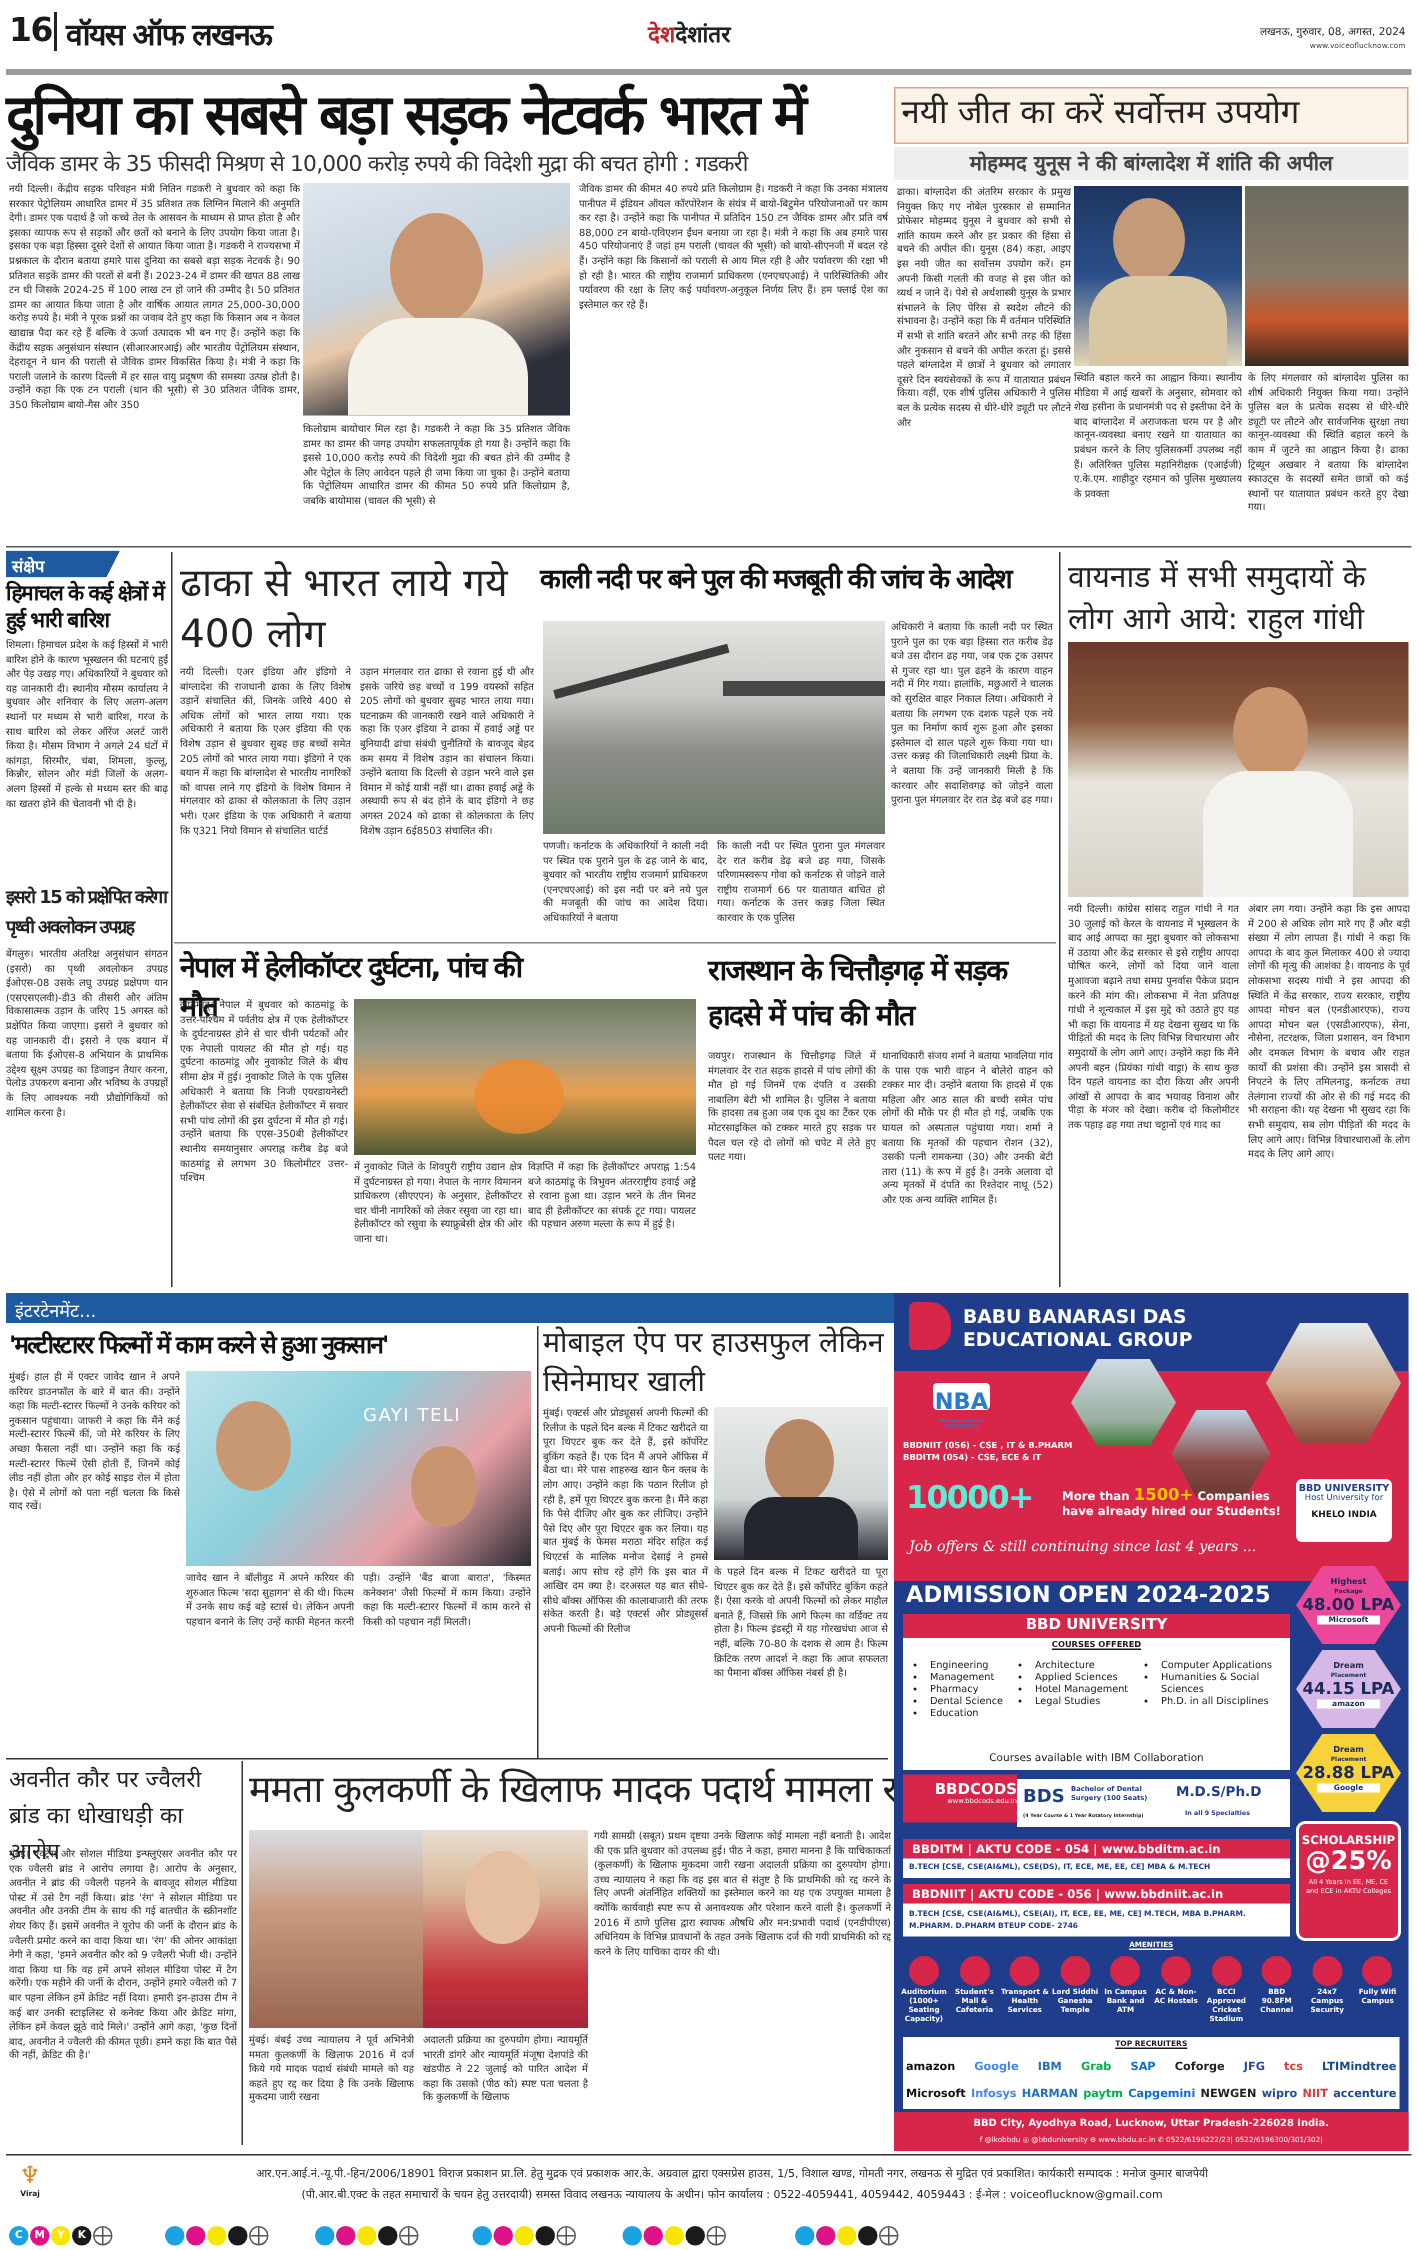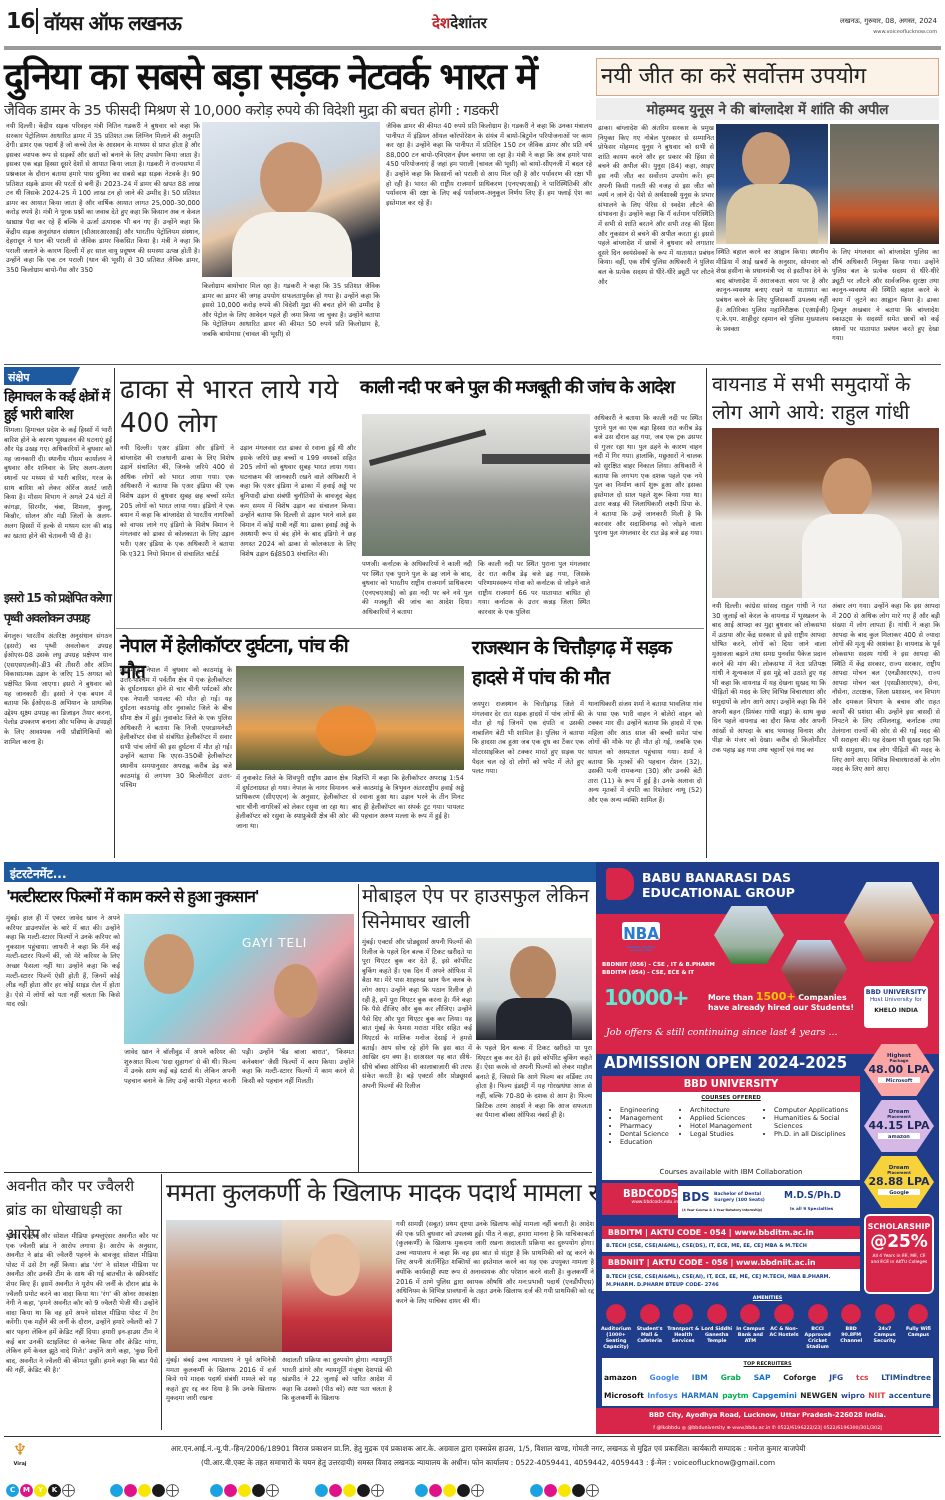--- a/index.html
+++ b/index.html
@@ -11,21 +11,21 @@
 .photo{background:#888;overflow:hidden;position:absolute}
 .rule-v{position:absolute;width:1px;background:#333}
 .rule-h{position:absolute;height:1px;background:#333}
 
 #masthead{left:0;top:0;width:945px;height:50px}
 #rule-top{left:4px;top:46px;width:937px;height:4px;background:#9a9a9a}
 
 #ad{left:596px;top:862px;width:343px;height:572px;background:#1f3d8a;overflow:hidden}
 .ad-red{background:#d7264a;color:#fff}
 .hex{position:absolute;clip-path:polygon(25% 0,75% 0,100% 50%,75% 100%,25% 100%,0 50%)}
-.ent-bar{left:4px;top:862px;width:703px;height:20px;background:#1d5aa0;color:#fff;font-size:12px;font-weight:bold;padding:3px 6px}
+.ent-bar{left:4px;top:862px;width:703px;height:20px;background:#1d5aa0;color:#fff;font-size:12px;font-weight:normal;padding:3px 6px}
 .amen{position:absolute;top:0;width:32px;text-align:center;font-size:4.8px;line-height:6px;color:#fff;font-weight:bold}
 .amen .c{width:20px;height:20px;border-radius:50%;background:#d7264a;margin:0 auto 2px}
 .logo{position:absolute;font-weight:bold;font-size:10px}
 .reg{position:absolute;top:1480px;height:14px}
 .dot{display:inline-block;width:13px;height:13px;border-radius:50%;margin-right:1px;vertical-align:middle}
 .crosshair{display:inline-block;width:13px;height:13px;border-radius:50%;border:1px solid #555;position:relative;vertical-align:middle}
 .crosshair:before{content:"";position:absolute;left:5px;top:0;width:1px;height:11px;background:#555}
 .crosshair:after{content:"";position:absolute;top:5px;left:0;height:1px;width:11px;background:#555}
 </style>
 </head>
@@ -295,21 +295,21 @@
         <span class="logo" style="position: static; font-size: 7.5px; color: rgb(26, 74, 138);">accenture</span>
       </div>
   </div>
   <div class="abs ad-red" style="left:0;top:546px;width:343px;height:14px;font-size:6.6px;font-weight:bold;text-align:center;line-height:14px;white-space:nowrap">BBD City, Ayodhya Road, Lucknow, Uttar Pradesh-226028 India.</div>
   <div class="abs ad-red" style="left:0;top:560px;width:343px;height:12px;font-size:4.8px;line-height:12px;text-align:center;white-space:nowrap">
     <span>f</span> <span>@lkobbdu</span>
     <span>◎</span> <span>@bbduniversity</span>
     <span>⊕</span> <span>www.bbdu.ac.in</span>
     <span>✆</span> <span>0522/6196222/23| 0522/6196300/301/302|</span>
   </div>
-<div class="hex" style="left: 268px; top: 182px; width: 70px; height: 52px; background: #fca5a5; text-align: center; color: rgb(26, 42, 90); font-weight: bold;">
+<div class="hex" style="left: 268px; top: 182px; width: 70px; height: 52px; background: #ec4899; text-align: center; color: rgb(26, 42, 90); font-weight: bold;">
       <div style="font-size:5.5px;margin-top:8px">Highest</div>
       <div style="font-size:4px">Package</div>
       <div style="font-size:11px">48.00 LPA</div>
       <div style="font-size:5px;background:#fff;margin:1px 14px">Microsoft</div>
     </div>
     <div class="hex" style="left: 268px; top: 238px; width: 70px; height: 52px; background: rgb(214, 184, 230); text-align: center; color: rgb(26, 42, 90); font-weight: bold;">
       <div style="font-size:5.5px;margin-top:8px">Dream</div>
       <div style="font-size:4px">Placement</div>
       <div style="font-size:11px">44.15 LPA</div>
       <div style="font-size:5px;background:#fff;margin:1px 14px">amazon</div>

